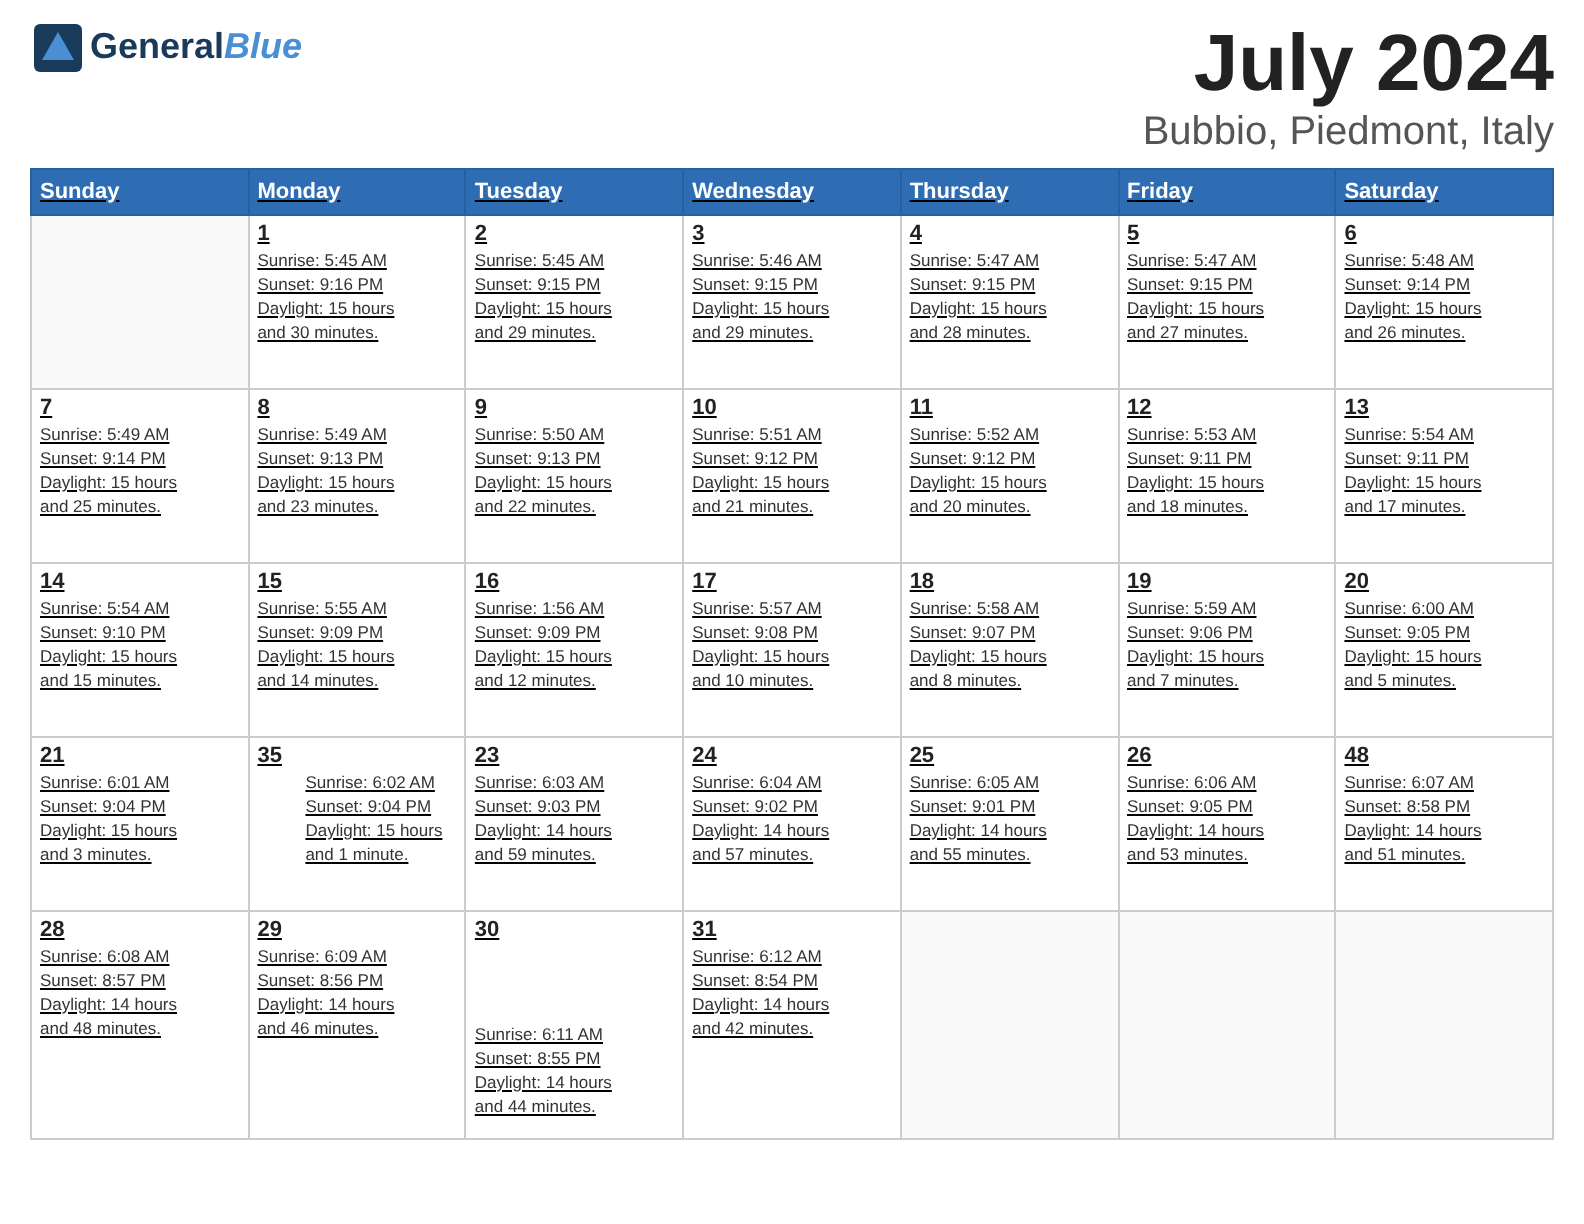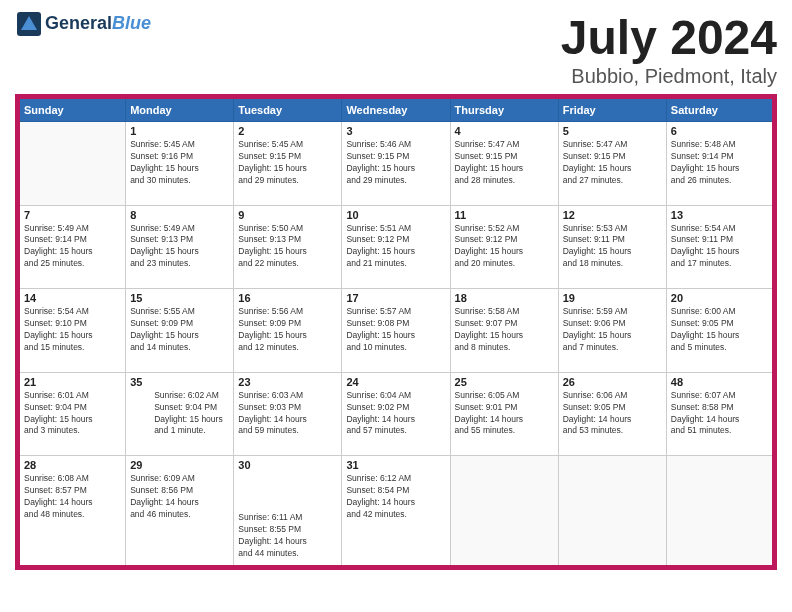--- a/index.html
+++ b/index.html
@@ -20,34 +20,35 @@
     .header {
       display: flex;
       justify-content: space-between;
       align-items: flex-start;
       margin-bottom: 6px;
     }
     .title-block {
       text-align: right;
     }
     .main-title {
-      font-size: 48px;
+      font-size: 40px;
       font-weight: bold;
       color: #222;
     }
     .subtitle {
       font-size: 20px;
       color: #555;
     }
     .calendar {
       flex: 1;
-      border: 5px solid #be185d;
+      border: 1px solid #be185d;
       border-collapse: collapse;
       width: 100%;
       table-layout: fixed;
+      text-decoration: underline;
     }
     .calendar th {
       background: #2e6db4;
       color: #fff;
       font-size: 11px;
       font-weight: bold;
       padding: 5px 4px;
       text-align: left;
       border: 1px solid #2560a0;
     }
@@ -225,21 +226,21 @@
           </td>
           <td>
             <span class="day-number">15</span>
             <div class="day-info" style="white-space: pre-line;">Sunrise: 5:55 AM
 Sunset: 9:09 PM
 Daylight: 15 hours
 and 14 minutes.</div>
           </td>
           <td>
             <span class="day-number">16</span>
-            <div class="day-info" style="white-space: pre-line;">Sunrise: 5:56 AM
+            <div class="day-info" style="white-space: pre-line;">Sunrise: 1:56 AM
 Sunset: 9:09 PM
 Daylight: 15 hours
 and 12 minutes.</div>
           </td>
           <td>
             <span class="day-number">17</span>
             <div class="day-info" style="white-space: pre-line;">Sunrise: 5:57 AM
 Sunset: 9:08 PM
 Daylight: 15 hours
 and 10 minutes.</div>

